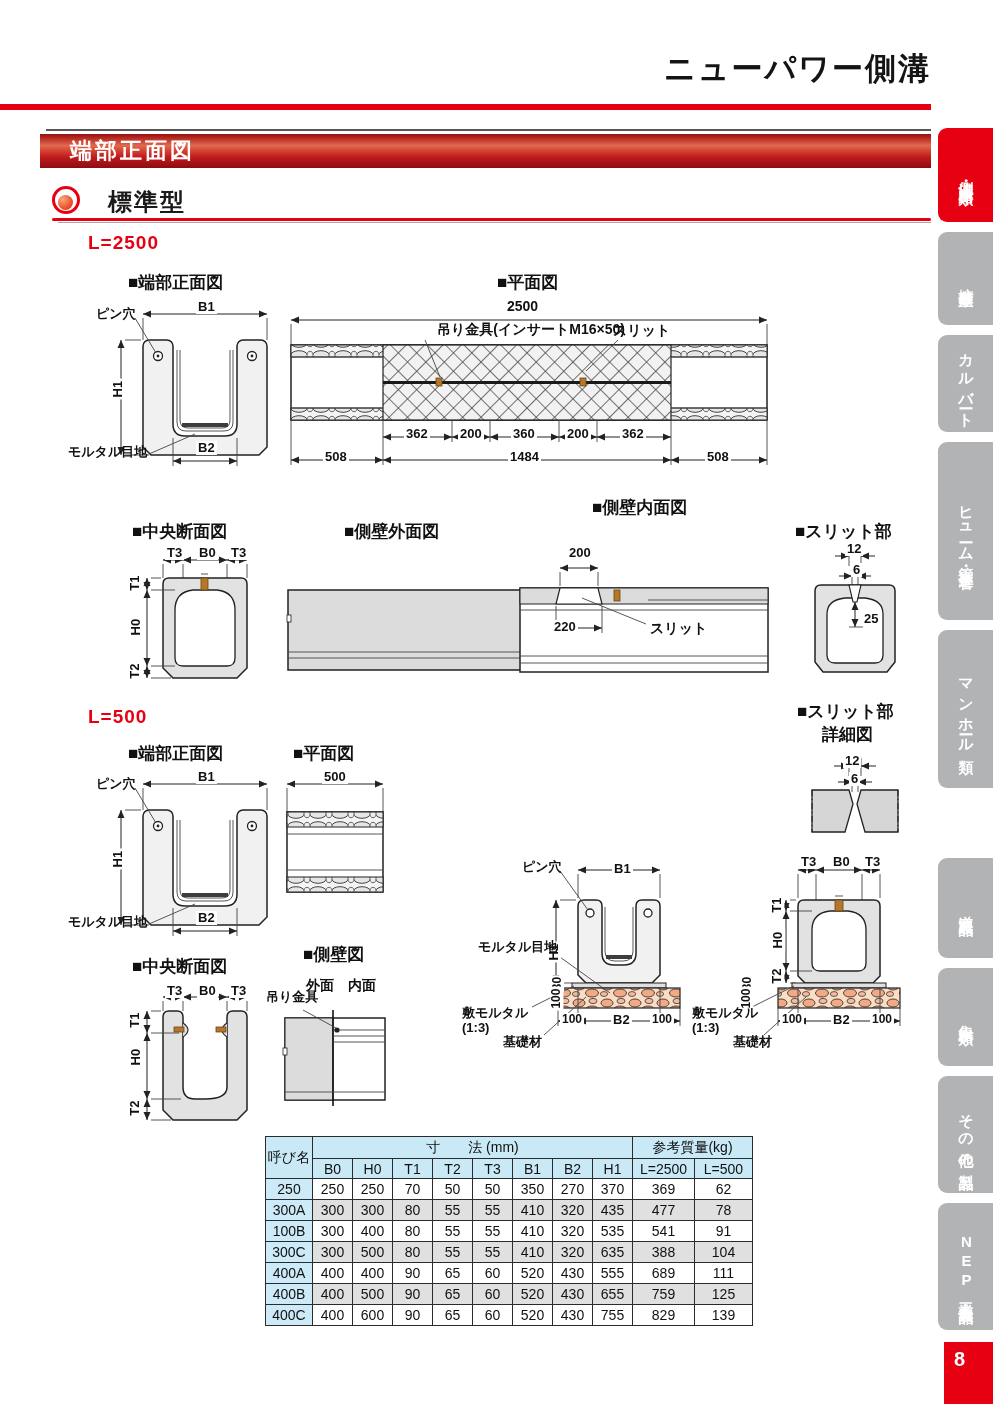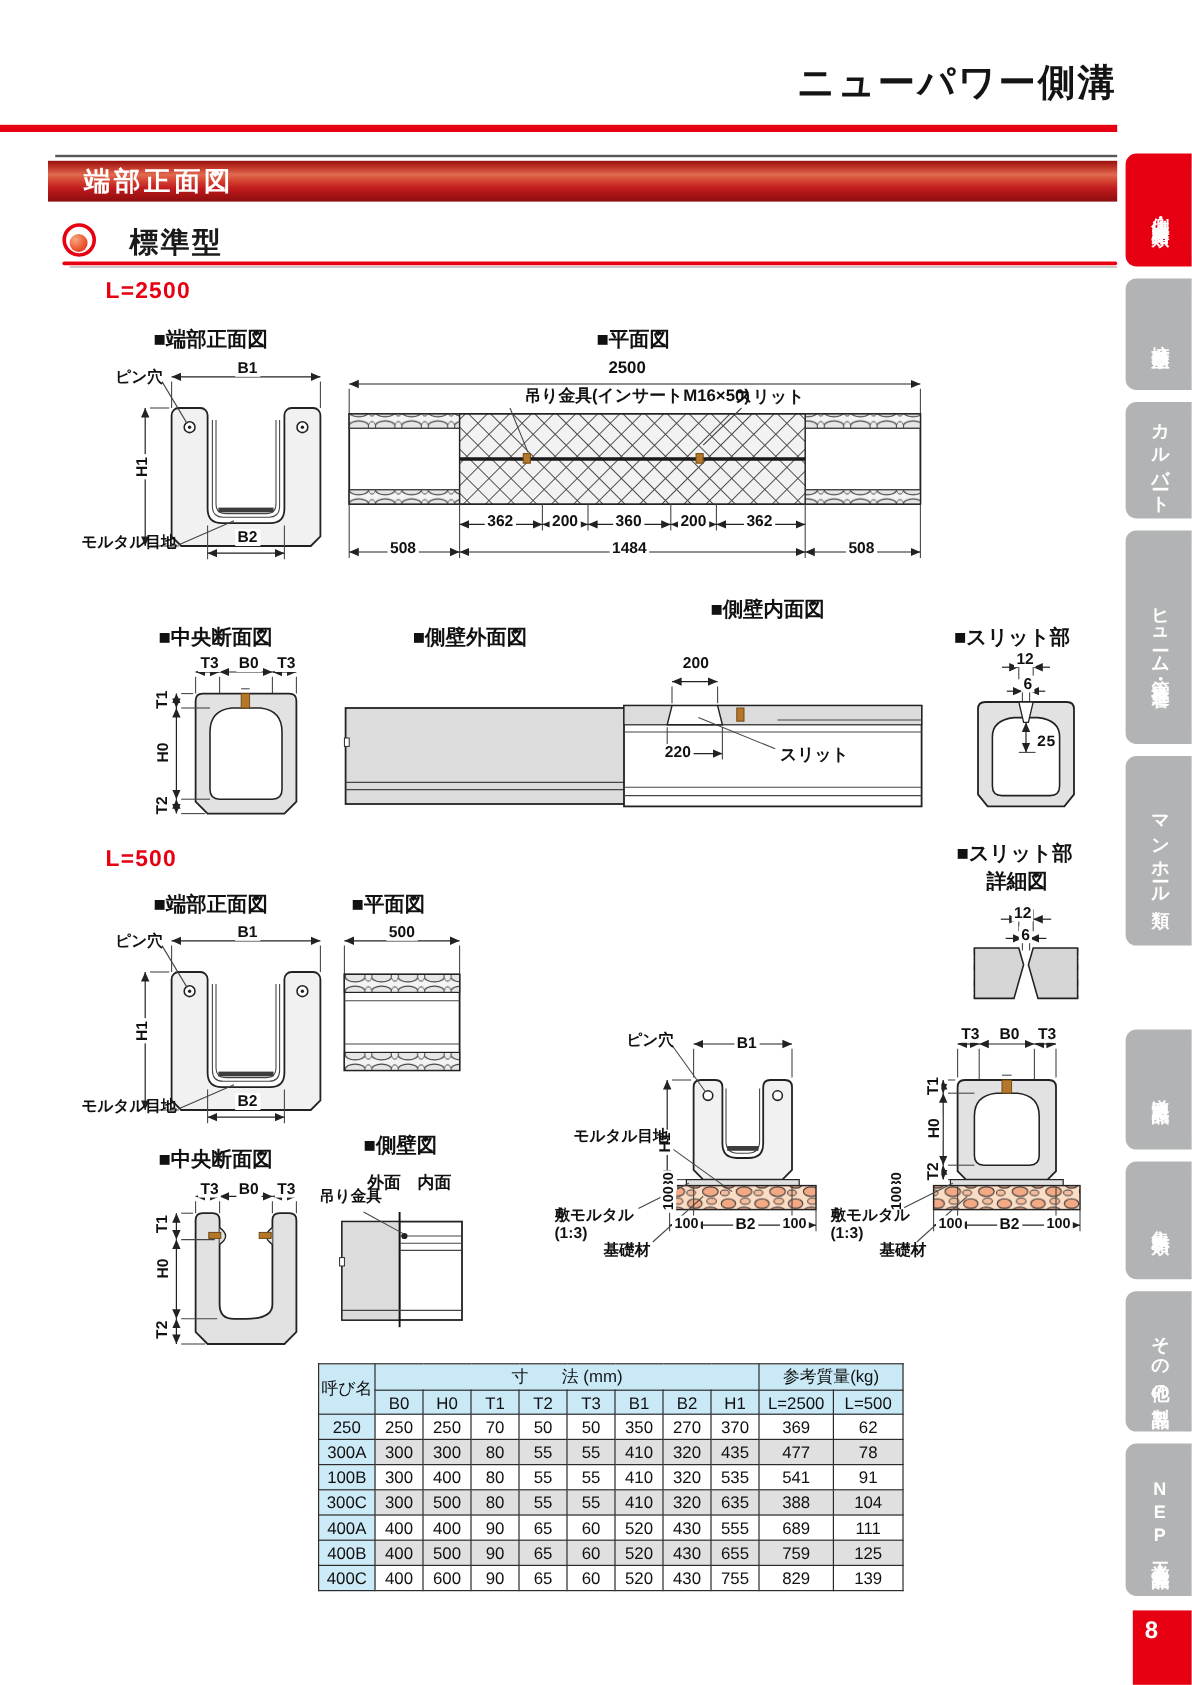--- a/index.html
+++ b/index.html
@@ -233,21 +233,21 @@
   <line class="thin" x1="47" y1="30" x2="47" y2="46"></line>
     <line class="thin" x1="53" y1="30" x2="53" y2="46"></line>
   <path class="fillg" d="M10,51 Q10,45 16,45 H84 Q90,45 90,51 V122 L82,132 H18 L10,122 Z"></path>
   <path class="white" d="M22,74 Q22,60 40,58 H60 Q78,60 78,74 V115 Q78,123 70,123 H30 Q22,123 22,115 Z"></path>
   <polygon points="44,45 56,45 52,62 48,62" fill="#fff" stroke="#222" stroke-width="1.1"></polygon>
   <line class="dimln" x1="50" y1="62" x2="50" y2="87" marker-start="url(#ar)" marker-end="url(#ar)"></line>
   <line class="thin" x1="44" y1="87" x2="58" y2="87"></line>
 </svg>
 <div class="abs dim" style="left:845px;top:542px;">12</div>
 <div class="abs dim" style="left:851px;top:563px;">6</div>
-<div class="abs dim" style="left:862px;top:612px;background:transparent;font-family:Liberation Mono, monospace;">25</div>
+<div class="abs dim" style="left:862px;top:612px;background:transparent;">25</div>
 
 <div class="abs grp-label" style="left:88px;top:706px;">L=500</div>
 <div class="abs vt" style="left:128px;top:742px;">■端部正面図</div>
 <div class="abs vt" style="left:293px;top:742px;">■平面図</div>
 <div class="abs vt" style="left:797px;top:700px;">■スリット部</div>
 <div class="abs vt" style="left:822px;top:723px;">詳細図</div>
 
 <svg style="left:85px;top:768px;" width="215" height="175" viewBox="0 0 215 175">
   <line class="dimln" x1="58" y1="16" x2="182" y2="16" marker-start="url(#ar)" marker-end="url(#ar)"></line>
   <line class="thin" x1="58" y1="20" x2="58" y2="42"></line>

